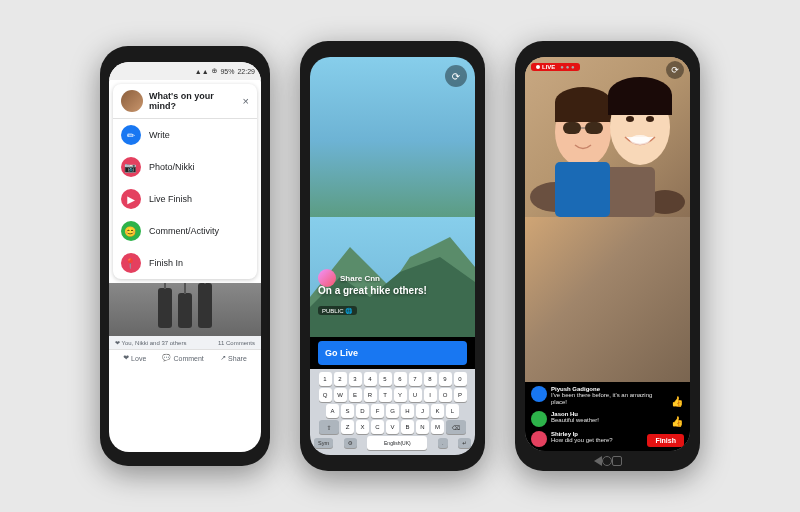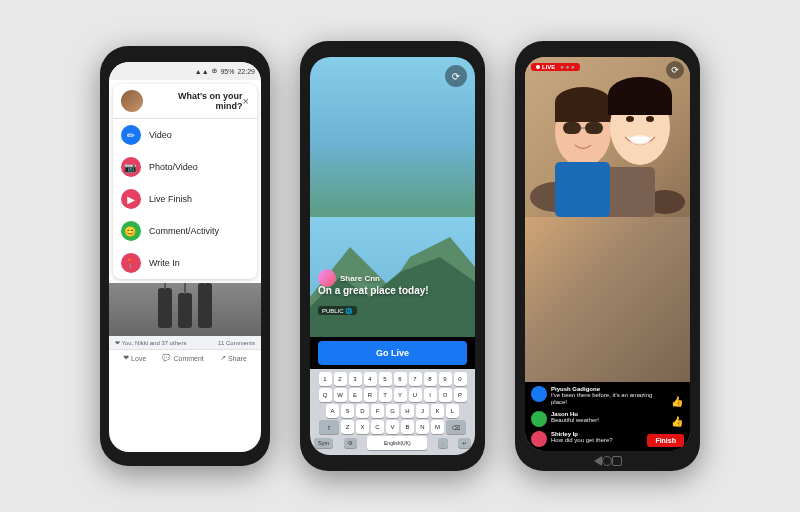--- a/index.html
+++ b/index.html
@@ -48,21 +48,20 @@
       background: #fff;
       border-radius: 20px;
       overflow: hidden;
       position: relative;
     }
 
     .phone-left .phone-screen {
       width: 152px;
       height: 390px;
       margin-top: 16px;
-      text-align: right;
     }
 
     .phone-middle .phone-screen {
       width: 165px;
       height: 398px;
       margin-top: 16px;
     }
 
     .phone-right .phone-screen {
       width: 165px;
@@ -300,21 +299,21 @@
     }
 
     .public-text {
       font-size: 6px;
       color: white;
     }
 
     .go-live-btn {
       background: #1877f2;
       color: white;
-      text-align: center;
+      text-align: left;
       padding: 7px;
       font-size: 9px;
       font-weight: bold;
       cursor: pointer;
       margin: 4px 8px;
       border-radius: 4px;
     }
 
     
     .keyboard {
@@ -550,37 +549,37 @@
 
     <div class="composer-panel">
       <div class="composer-header">
         <div class="avatar-small"></div>
         <span class="composer-title">What's on your mind?</span>
         <span class="close-btn">×</span>
       </div>
 
       <div class="menu-item">
         <div class="menu-icon icon-write">✏</div>
-        <span class="menu-label">Video</span>
+        <span class="menu-label">Write</span>
       </div>
       <div class="menu-item">
         <div class="menu-icon icon-photo">📷</div>
-        <span class="menu-label">Photo/Video</span>
+        <span class="menu-label">Photo/Nikki</span>
       </div>
       <div class="menu-item">
         <div class="menu-icon icon-live">▶</div>
         <span class="menu-label">Live Finish</span>
       </div>
       <div class="menu-item">
         <div class="menu-icon icon-feeling">😊</div>
         <span class="menu-label">Comment/Activity</span>
       </div>
       <div class="menu-item">
         <div class="menu-icon icon-checkin">📍</div>
-        <span class="menu-label">Write In</span>
+        <span class="menu-label">Finish In</span>
       </div>
     </div>
 
     <div class="phone1-bottom">
       <div class="phone1-bottom-content">
         <div class="hanging-items">
           <div class="hang-item"></div>
           <div class="hang-item" style="height:35px;"></div>
           <div class="hang-item" style="height:45px;"></div>
         </div>
@@ -615,21 +614,21 @@
           <rect width="165" height="120" fill="url(#skyGrad)"></rect>
           <polygon points="0,80 40,30 80,70 100,40 140,20 165,50 165,120 0,120" fill="#5a8c6a"></polygon>
           <polygon points="0,90 30,60 60,80 90,55 130,40 165,65 165,120 0,120" fill="#3d6b4f"></polygon>
         </svg>
 
         <div class="user-info-overlay">
           <div class="user-avatar-live"></div>
           <span class="user-name-live">Share Cnn</span>
         </div>
 
-        <div class="post-caption" style="bottom:40px;">On a great place today!</div>
+        <div class="post-caption" style="bottom:40px;">On a great hike others!</div>
 
         <div class="public-badge" style="bottom:22px;">
           <span class="public-text">PUBLIC</span>
           <span style="font-size:6px;color:white;">🌐</span>
         </div>
       </div>
 
       <div class="go-live-btn">Go Live</div>
 
       <div class="keyboard">

